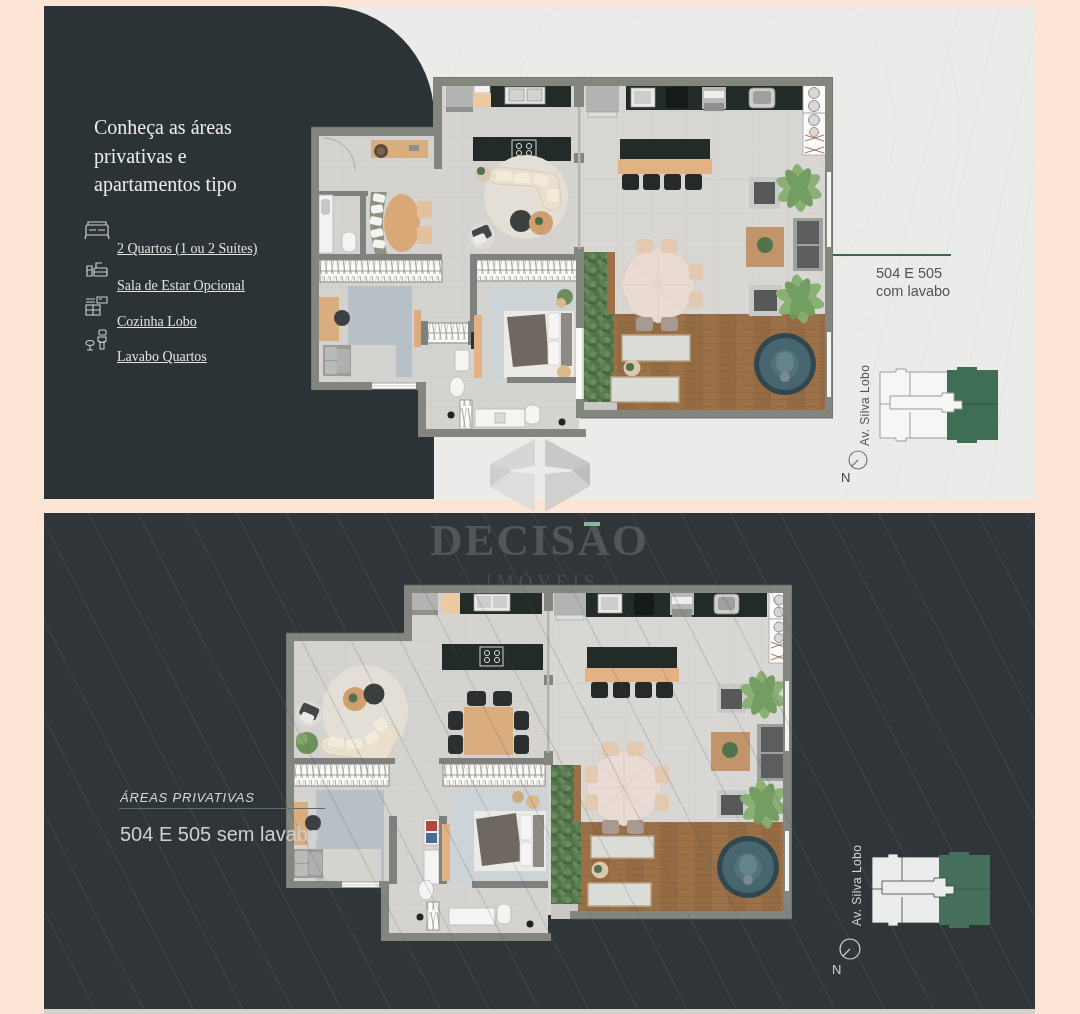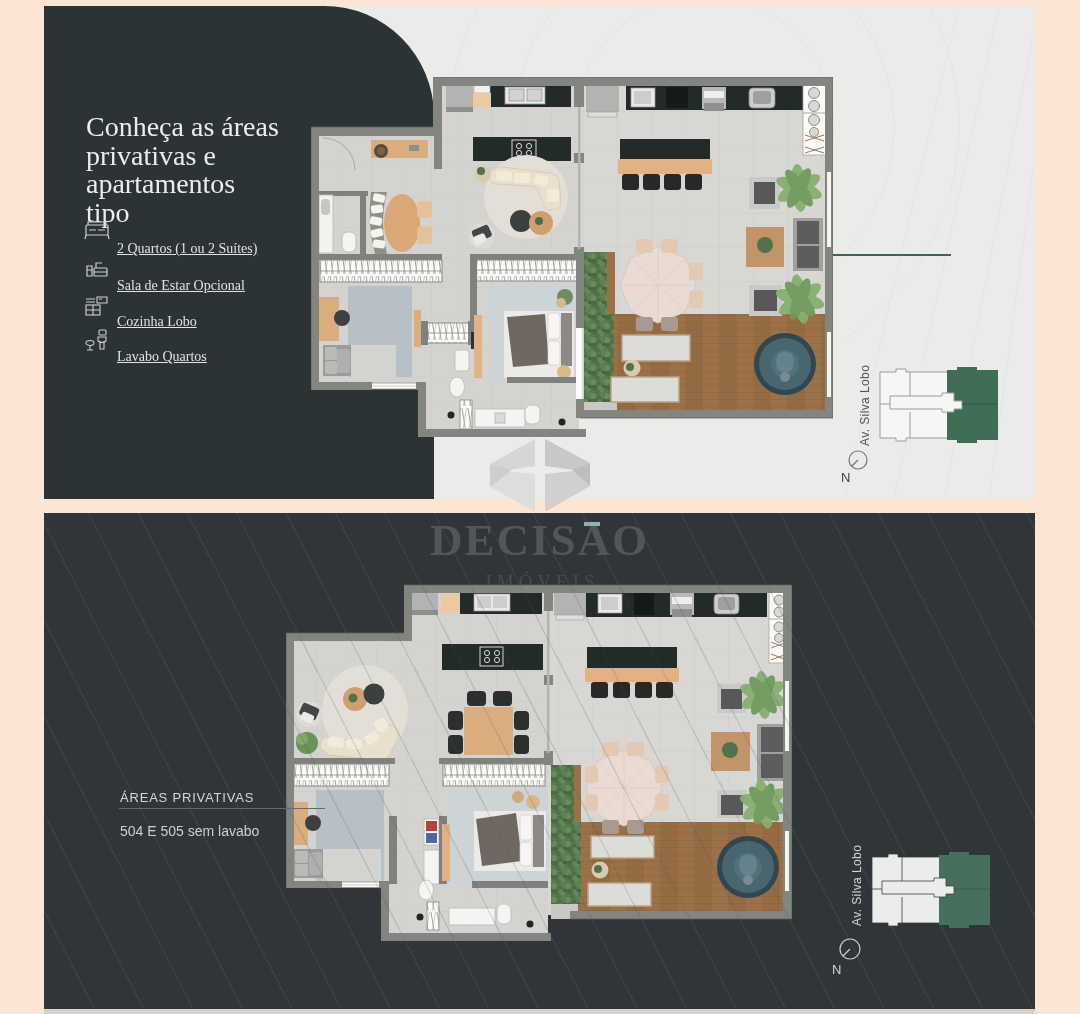--- a/index.html
+++ b/index.html
@@ -2,44 +2,44 @@
 <html><head>
 <meta charset="utf-8">
 <style>
   html,body{margin:0;padding:0;}
   body{width:1080px;height:1014px;position:relative;overflow:hidden;
        background:#fce5d4;font-family:"Liberation Sans",sans-serif;}
   .abs{position:absolute;}
   
   #topPanel{left:44px;top:6px;width:991px;height:493px;background:#ebebe9;overflow:hidden;}
   #darkLeft{left:0;top:0;width:390px;height:493px;background:#2c3337;border-top-right-radius:110px;}
-  #heading{left:42px;top:107px;width:195px;color:#edecea;
-           font-family:"Liberation Serif",serif;font-size:28px;line-height:28.5px;}
+  #heading{left:50px;top:107px;width:195px;color:#edecea;
+           font-family:"Liberation Serif",serif;font-size:20px;line-height:28.5px;}
   .feat{position:absolute;left:40px;color:#e3e2df;font-family:"Liberation Serif",serif;
         font-size:14px;}
   .feat .ic{position:absolute;left:0;top:-3px;width:26px;height:22px;}
   .feat .tx{position:absolute;left:33px;top:17px;width:300px;white-space:nowrap;text-decoration:underline;}
   
   #ap1{left:833px;top:212px;width:130px;color:#4e5456;font-size:13px;letter-spacing:0.8px;line-height:17.5px;}
   #apline1{left:789px;top:248px;width:118px;height:2px;background:#396852;}
   #apnum1{left:832px;top:258px;width:140px;color:#50565a;font-size:14.5px;line-height:18px;}
   
   #botPanel{left:44px;top:513px;width:991px;height:496px;background:#2f3538;overflow:hidden;}
   #botTex{left:0;top:0;width:991px;height:496px;
     background:repeating-linear-gradient(63deg, rgba(255,255,255,0.04) 0 1.6px, rgba(255,255,255,0) 1.6px 44px);}
   #botTex2{left:0;top:0;width:991px;height:496px;pointer-events:none;
     background:repeating-linear-gradient(63deg, rgba(70,76,80,0.15) 0 1.6px, rgba(70,76,80,0) 1.6px 44px);}
   #wmark{left:0px;top:1px;width:991px;text-align:center;color:#50565a;
          font-family:"Liberation Serif",serif;font-size:45px;letter-spacing:2px;font-weight:bold;}
   #wmark2{left:3px;top:58px;width:991px;text-align:center;color:#474c4f;
          font-family:"Liberation Serif",serif;font-size:19px;letter-spacing:5px;}
   #wtilde{left:540px;top:9px;width:16px;height:4px;background:#8fb6a0;}
-  #ap2{left:76px;top:277px;color:#d8d7d5;font-size:13px;letter-spacing:0.8px;}
+  #ap2{left:76px;top:277px;color:#d8d7d5;font-size:13px;letter-spacing:0.8px;font-style:italic;}
   #apline2{left:75px;top:295px;width:206px;height:1px;background:#5f6d68;}
-  #apnum2{left:76px;top:310px;color:#d0cfcd;font-size:14px;}
+  #apnum2{left:76px;top:310px;color:#d0cfcd;font-size:20px;}
   #botStrip{left:44px;top:1009px;width:991px;height:5px;background:#d6d3cd;}
   .avlobo{color:#4f5456;font-size:12px;letter-spacing:0.4px;transform:rotate(-90deg) translateZ(0);
           transform-origin:left top;white-space:nowrap;will-change:transform;}
 </style>
 </head>
 <body>
 
 <div class="abs" id="topPanel">
 
   <svg class="abs" style="left:0;top:0" width="991" height="493">
@@ -415,20 +415,21 @@
     <rect x="516" y="255" width="4" height="65" fill="#f4f4f2"></rect>
 
     <rect x="265" y="251" width="6" height="71" fill="#fbfbf9"></rect>
 
     <g fill="none" stroke="#5f615f" stroke-width="0.8">
       <path d="M122 0 H522 M522 0 V340 M269 341 H522 M0 50 H122 M0 50 V313"></path>
     </g>
   </svg>
 
   <div class="abs" id="apline1"></div>
+  <div class="abs" id="apnum1">504 E 505<br>com lavabo</div>
 
   <div class="abs avlobo" style="left:814px;top:440px;">Av. Silva Lobo</div>
 
   <svg class="abs" style="left:795px;top:440px" width="40" height="45">
     <circle cx="19" cy="14" r="9" fill="none" stroke="#73777a" stroke-width="1.2"></circle>
     <line x1="19" y1="14" x2="12.5" y2="20.5" stroke="#73777a" stroke-width="1.2"></line>
     <text x="2" y="36" font-size="13" fill="#3f4446" font-family="Liberation Sans">N</text>
   </svg>
 
   <svg class="abs" style="left:830px;top:354px" width="135" height="90" viewBox="0 0 135 90">

